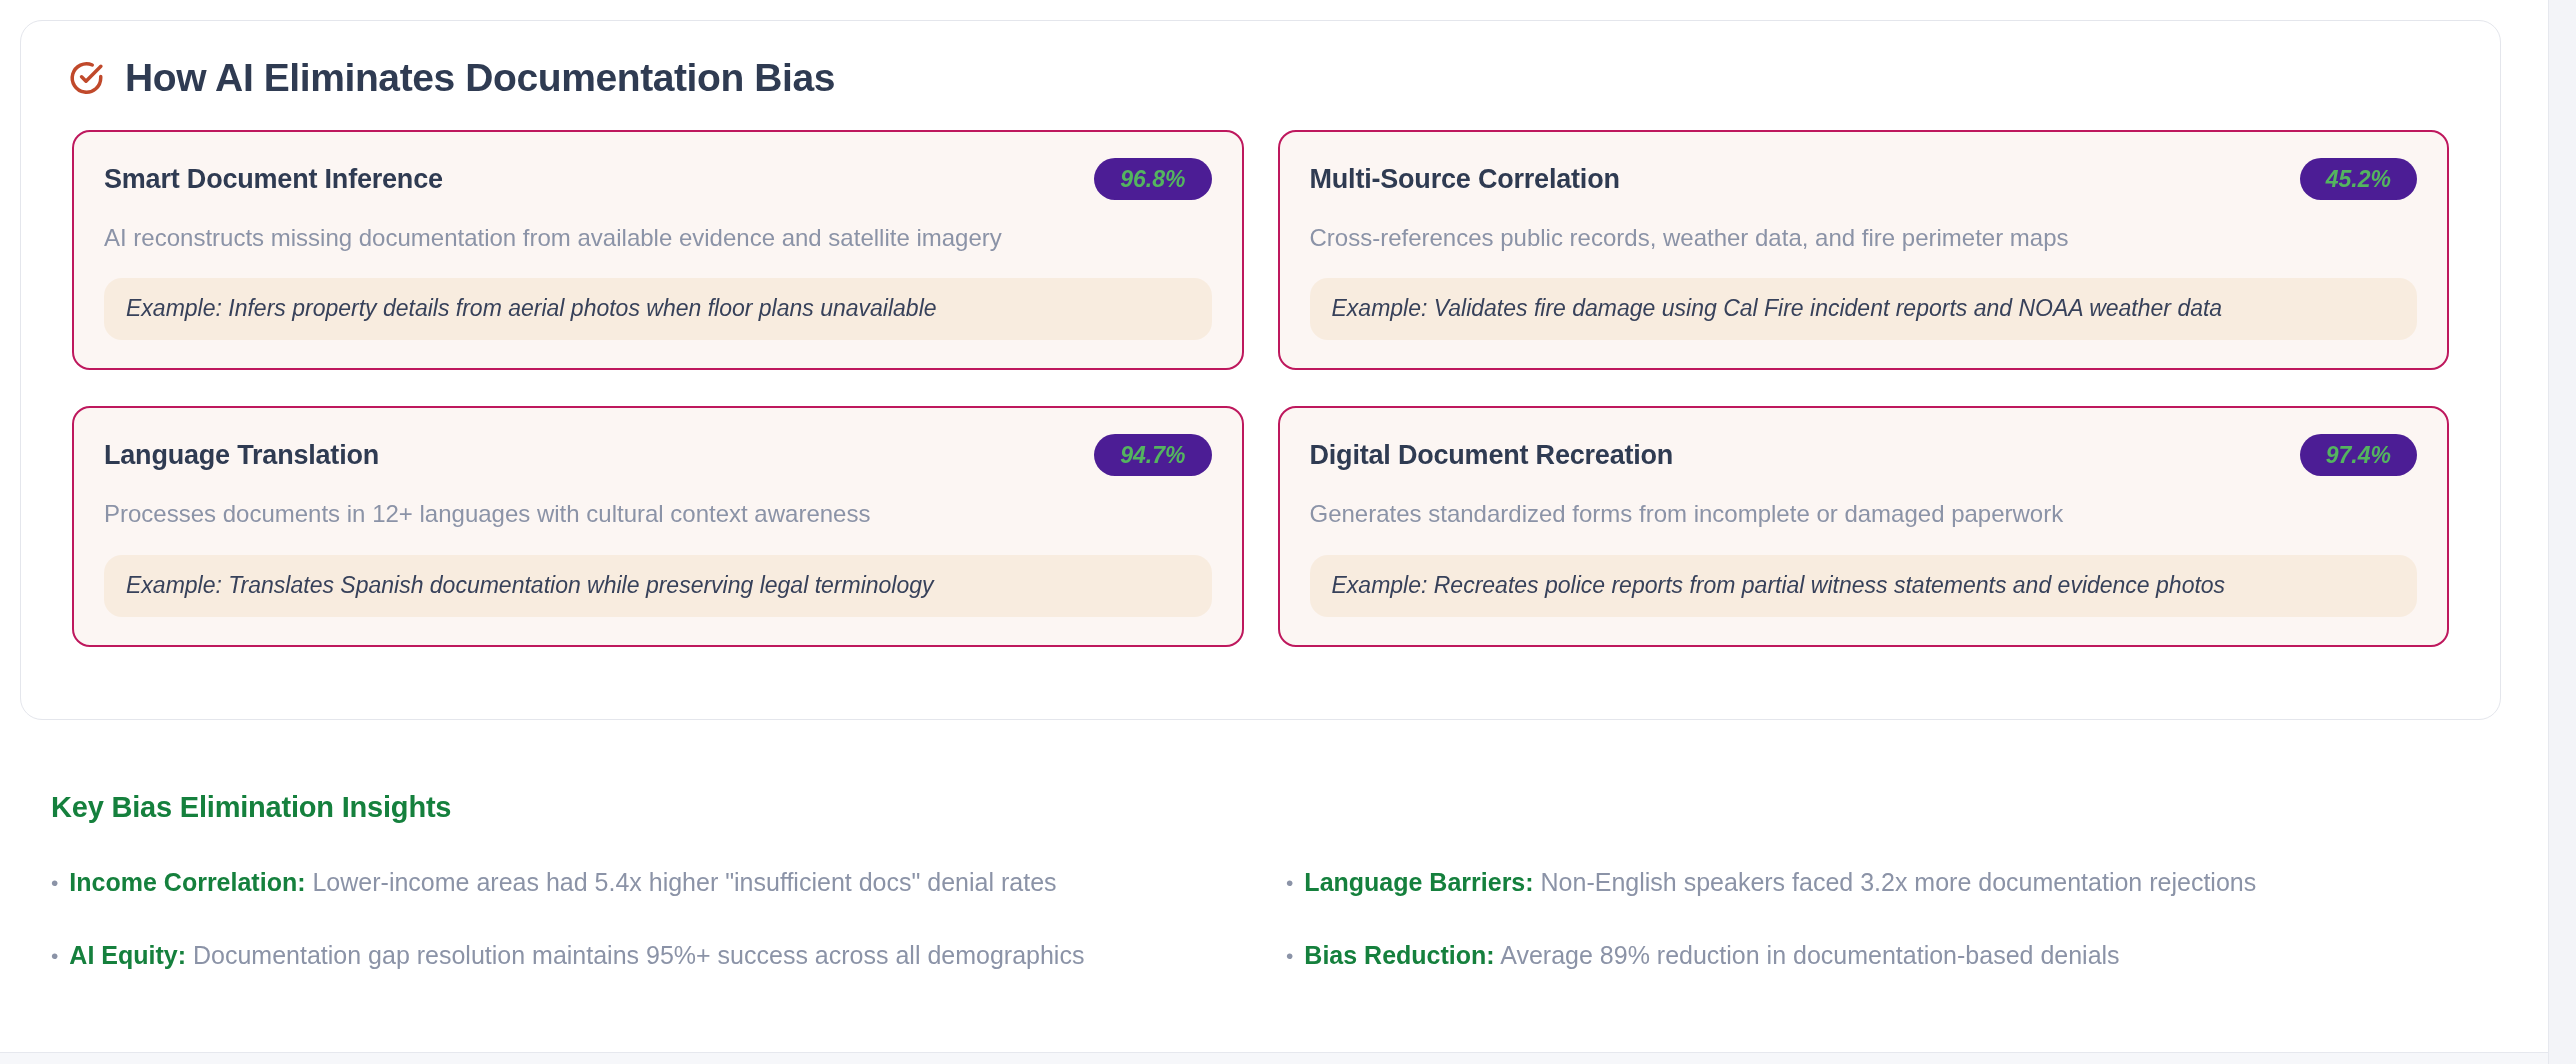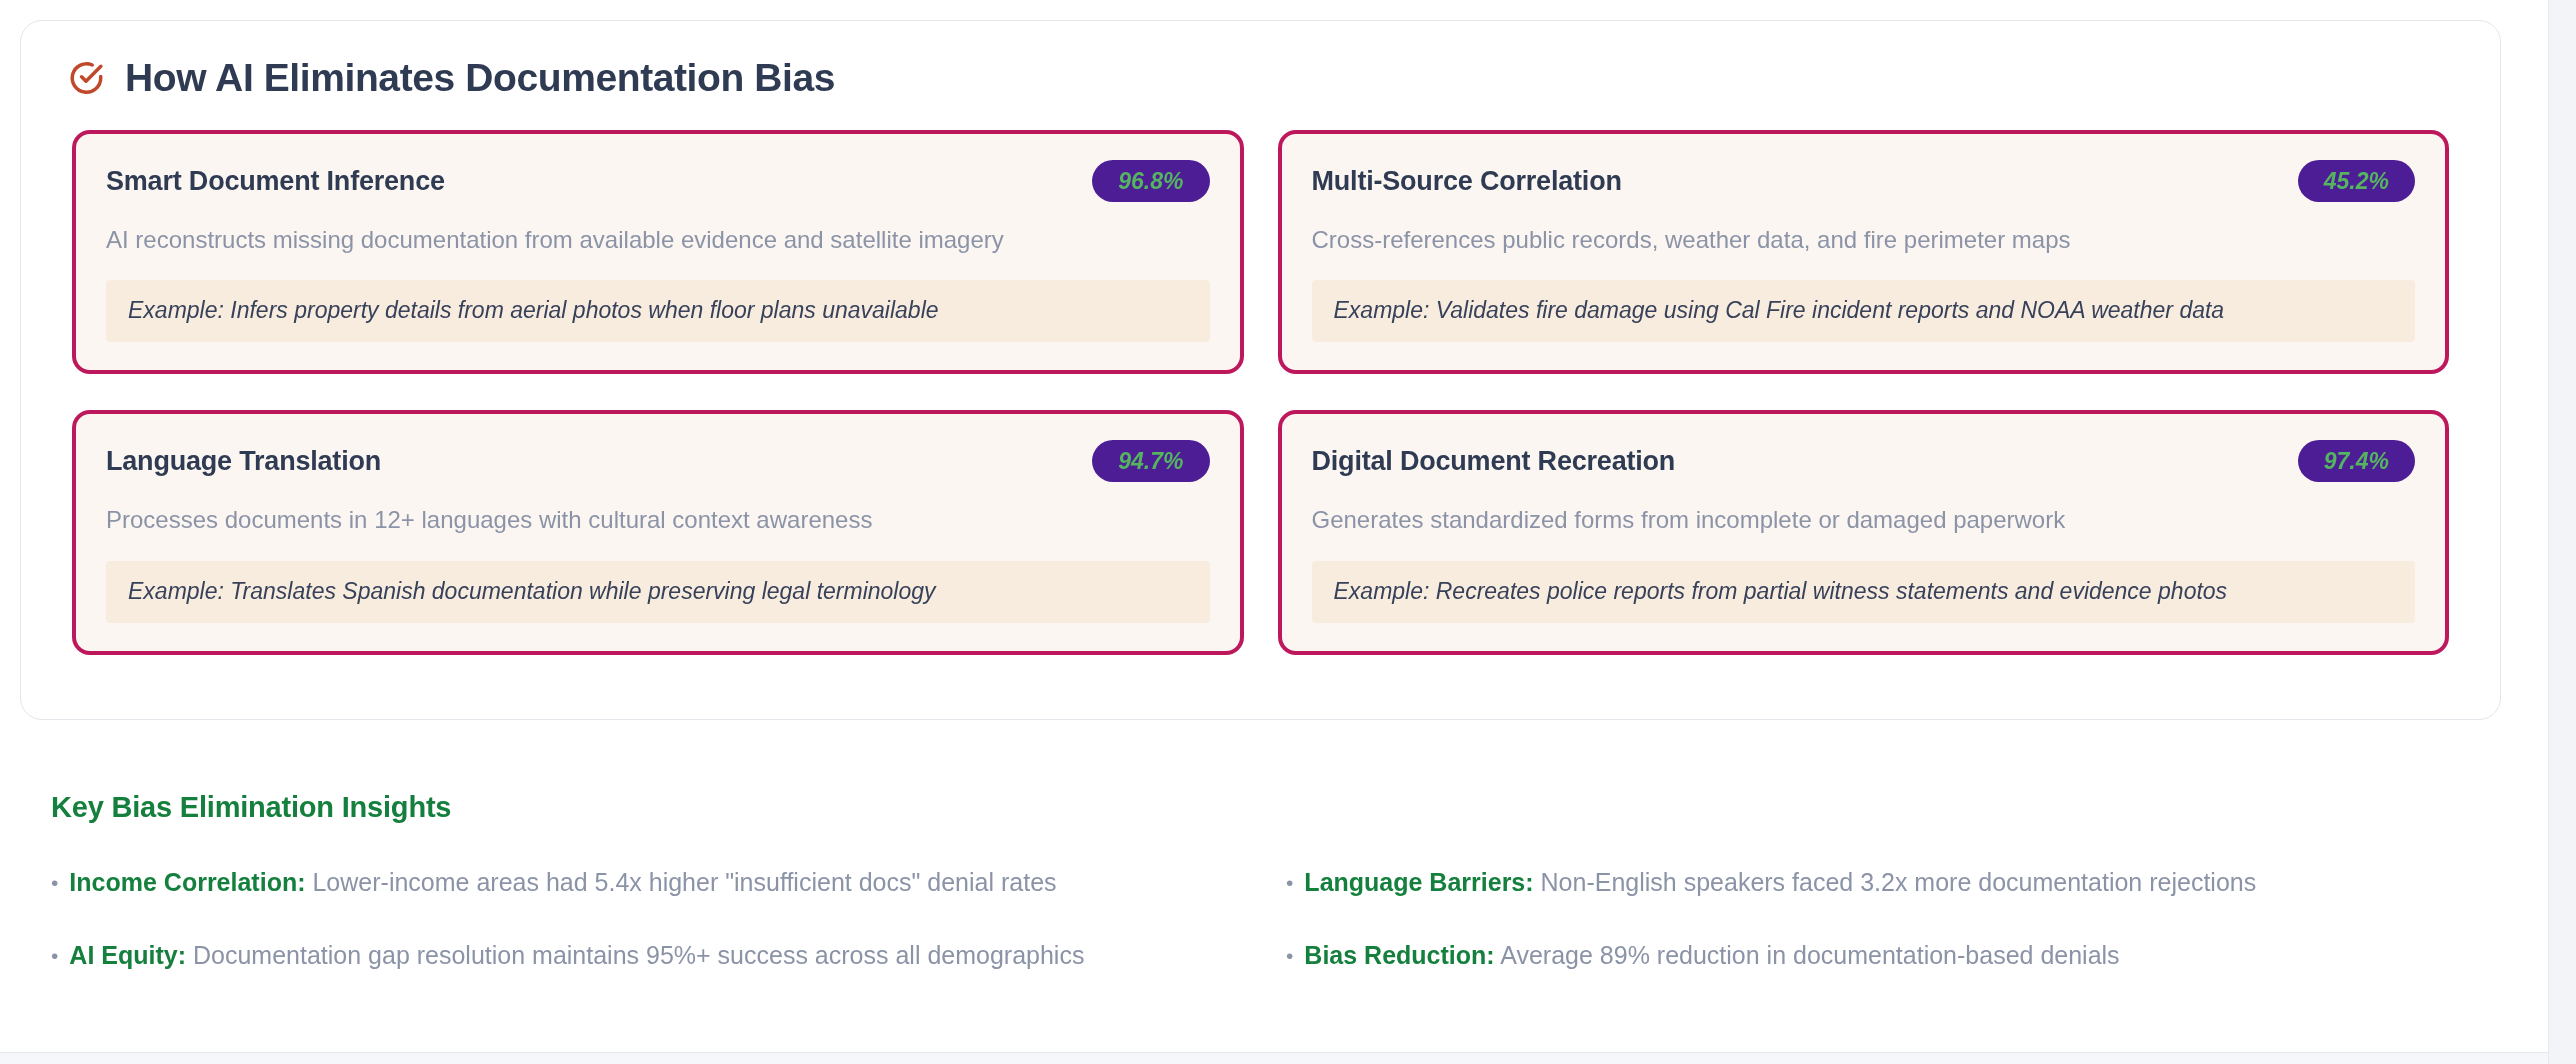--- a/index.html
+++ b/index.html
@@ -81,21 +81,21 @@
   .card-grid {
     display: grid;
     grid-template-columns: 1fr 1fr;
     column-gap: 34px;
     row-gap: 36px;
     padding: 30px 51px 0 51px;
   }
 
   .feature-card {
     background: #fcf6f3;
-    border: 4px solid #be185d;
+    border: 2px solid #be185d;
     border-radius: 18px;
     padding: 26px 30px 28px 30px;
   }
 
   .card-top {
     display: flex;
     align-items: center;
     justify-content: space-between;
     gap: 20px;
   }
@@ -123,21 +123,21 @@
   .card-desc {
     margin-top: 22px;
     font-size: 24px;
     color: #8b93a7;
     line-height: 1.35;
   }
 
   .card-example {
     margin-top: 24px;
     background: #f8ecdf;
-    border-radius: 4px;
+    border-radius: 18px;
     padding: 16px 22px;
     font-size: 23px;
     font-style: italic;
     color: #37415a;
     line-height: 1.3;
   }
 
   
   .insights {
     position: absolute;

